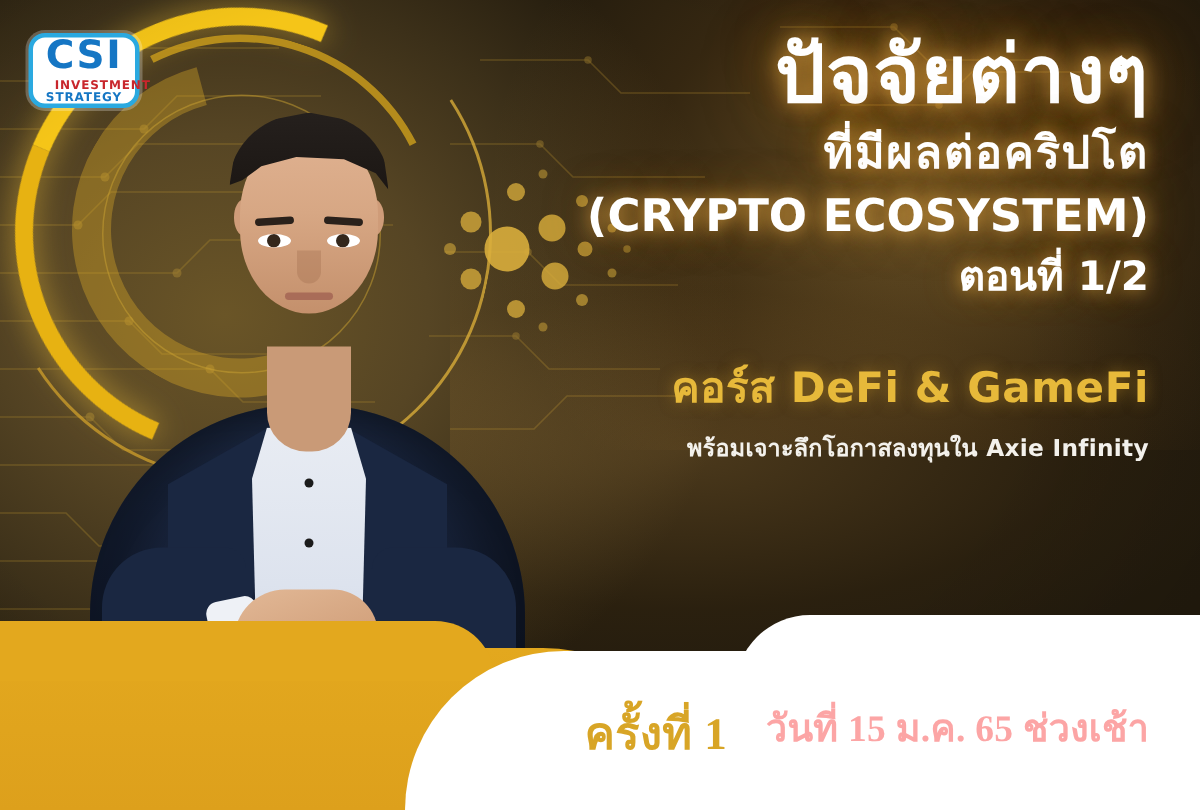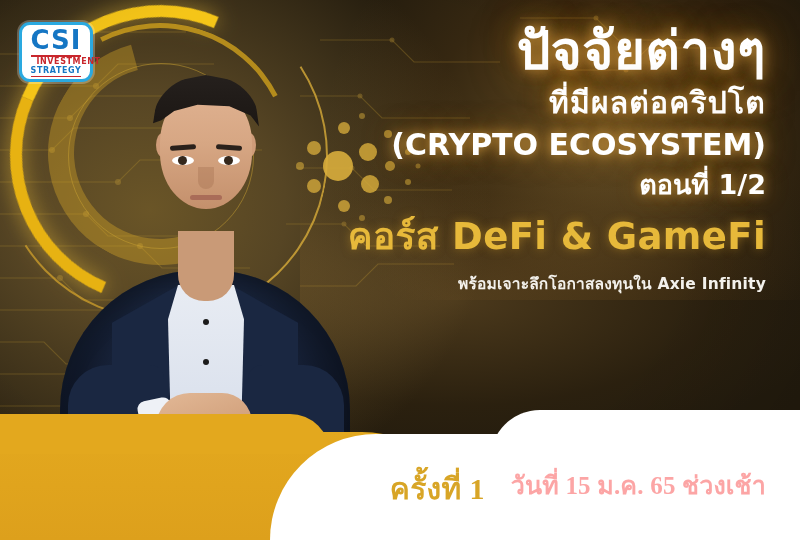--- a/index.html
+++ b/index.html
@@ -110,21 +110,21 @@
   }
   .h3{
     margin-top:7px;font-size:30px;line-height:1.15;font-weight:700;color:#ffffff;
     text-shadow:0 0 12px rgba(255,190,80,.7),0 0 30px rgba(225,145,35,.5);
   }
   .h4{
     margin-top:7px;font-size:27px;line-height:1.15;font-weight:700;color:#ffffff;
     text-shadow:0 0 11px rgba(255,190,80,.65),0 0 26px rgba(225,145,35,.45);
   }
   .course{
-    margin-top:6px;font-size:37px;font-weight:700;color:#e7b93a;letter-spacing:.4px;
+    margin-top:36px;font-size:28px;font-weight:700;color:#e7b93a;letter-spacing:.4px;
     text-shadow:0 0 10px rgba(200,150,40,.5);
   }
   .course-sub{margin-top:6px;font-size:15.5px;font-weight:700;color:#f3f1ec;letter-spacing:.2px;}
 
   
   .gold-band{
     position:absolute;left:0;bottom:0;width:470px;height:108px;
     background:linear-gradient(180deg,#e3a81e 0%,#dda01c 100%);
     border-radius:0 120px 0 0;
   }
@@ -144,21 +144,21 @@
     border-radius:150px 0 0 0;
   }
   .sess-row{
     position:absolute;right:34px;bottom:28px;display:flex;align-items:flex-start;gap:14px;white-space:nowrap;font-family:Liberation Serif, serif;
   }
   .sess-no{font-size:30px;font-weight:700;color:#d8a526;letter-spacing:.3px;}
   .sess-date{font-size:25px;font-weight:700;color:#fca5a5;letter-spacing:.2px;margin-left:12px;}
 
   
   .logo{
-    position:absolute;left:19px;top:22px;width:74px;height:60px;background:#ffffff;
+    position:absolute;left:19px;top:22px;width:74px;height:50px;background:#ffffff;
     border:3px solid #2aa9e0;border-radius:11px;
     display:flex;flex-direction:column;align-items:center;justify-content:center;
     box-shadow:0 0 0 2px rgba(255,255,255,.25);
   }
   .logo-csi{font-size:26px;font-weight:700;color:#1576c4;letter-spacing:1px;line-height:1;}
   .logo-rule{width:50px;height:2px;background:#c8262c;margin:2px 0 1px;}
   .logo-inv{font-size:8px;font-weight:700;color:#c8262c;letter-spacing:.6px;line-height:1.05;padding-left:25px;}
   .logo-str{font-size:8px;font-weight:700;color:#1576c4;letter-spacing:.6px;line-height:1.05;}
   .logo-ul{width:50px;height:1px;background:#c8262c;margin-top:1px;}
 </style>

